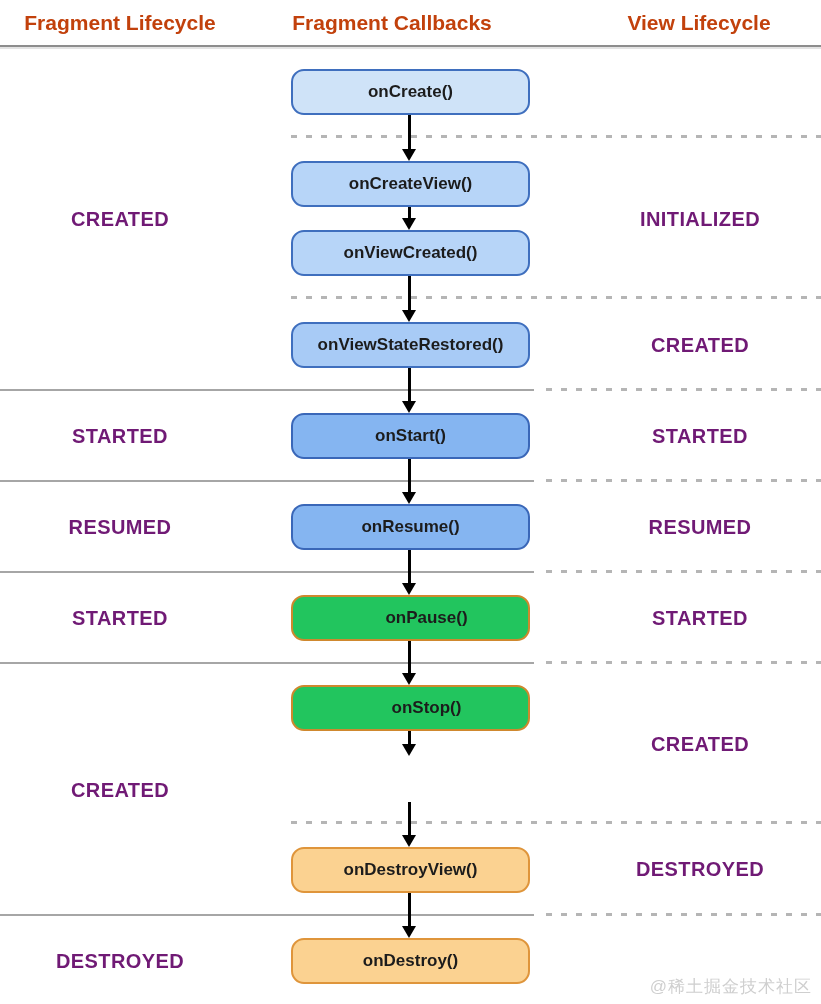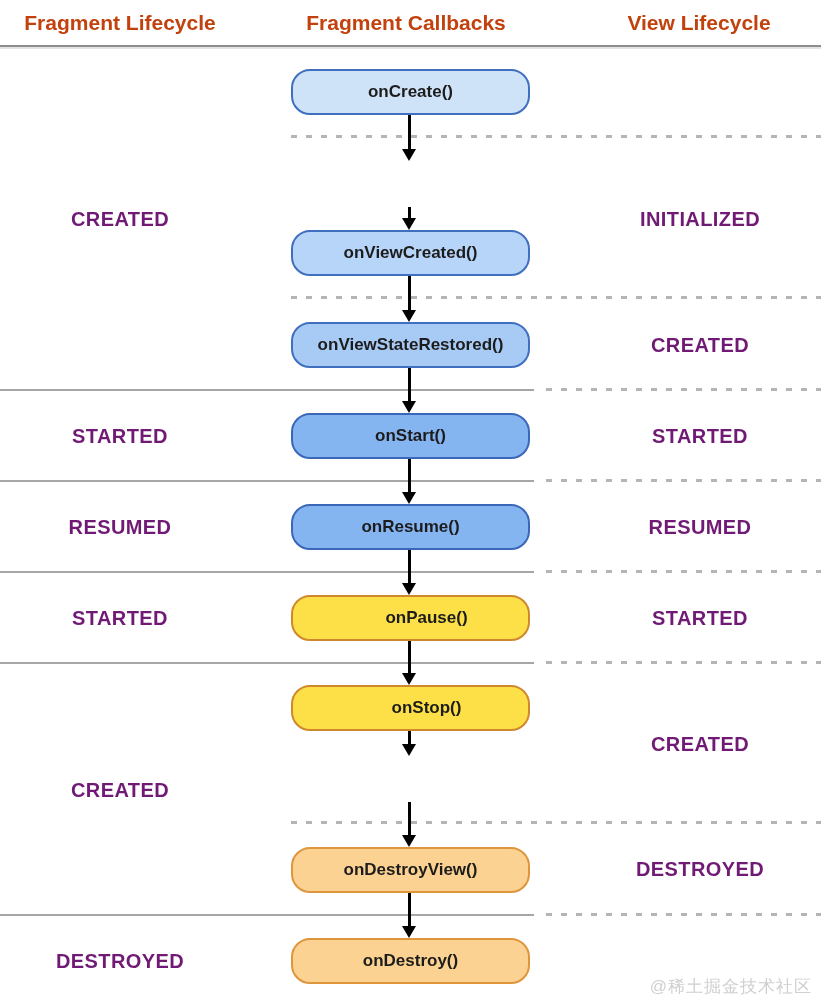--- a/index.html
+++ b/index.html
@@ -7,21 +7,21 @@
     position:relative; width:821px; height:1004px; background:#ffffff;
     font-family:"Liberation Sans", sans-serif; overflow:hidden;
   }
 
   
   .hdr {
     position:absolute; top:11px; transform:translateX(-50%);
     font-size:21px; font-weight:bold; color:#c2410c; white-space:nowrap;
   }
   .hdr-left  { left:120px; }
-  .hdr-mid   { left:406px; }
+  .hdr-mid   { left:392px; }
   .hdr-right { left:699px; }
 
   .hdr-line {
     position:absolute; left:0; top:45px; width:821px; height:2px;
     background:#8d8d8d; box-shadow:0 2px 0 #e3e3e3;
   }
 
   
   .sline { position:absolute; left:0; width:534px; height:2px; background:#a6a6a6; }
   .ls1 { top:389px; } .ls2 { top:480px; } .ls3 { top:571px; }
@@ -33,29 +33,29 @@
   }
   .dash-wide  { left:291px; width:530px; }
   .dash-right { left:546px; width:275px; }
   .ld1 { top:135px; } .ld2 { top:296px; } .ld3 { top:821px; }
   .ld4 { top:388px; } .ld5 { top:479px; } .ld6 { top:570px; }
   .ld7 { top:661px; } .ld8 { top:913px; }
 
   
   .box {
     position:absolute; left:291px; width:239px; height:46px;
-    border:2px solid; border-radius:19px; box-sizing:border-box;
+    border:2px solid; border-radius:13px; box-sizing:border-box;
     display:flex; align-items:center; justify-content:center;
     font-size:17px; font-weight:bold; color:#1c1c1c; z-index:3;
   }
   .c-blue-lightest { background:#cfe3f8; border-color:#3f6fbe; }
   .c-blue-light    { background:#b7d5f8; border-color:#3f6fbe; }
   .c-blue-medium   { background:#a8cbf6; border-color:#3f6fbe; }
   .c-blue          { background:#85b5f1; border-color:#3a67b8; }
-  .c-orange        { background:#fde047; border-color:#cf882e;padding-left:32px; }
+  .c-orange        { background:#22c55e; border-color:#cf882e;padding-left:32px; }
   .c-orange-light  { background:#fbd291; border-color:#df953b; }
 
   .bx1  { top:69px;  } .bx2  { top:161px; } .bx3  { top:230px; }
   .bx4  { top:322px; } .bx5  { top:413px; } .bx6  { top:504px; }
   .bx7  { top:595px; } .bx8  { top:685px; } .bx9  { top:756px; }
   .bx10 { top:847px; } .bx11 { top:938px; }
 
   
   .arrow { position:absolute; left:402px; width:15px; z-index:4; }
   .arrow::before {
@@ -112,20 +112,21 @@
   <div class="dash dash-wide  ld1"></div>
   <div class="dash dash-wide  ld2"></div>
   <div class="dash dash-wide  ld3"></div>
   <div class="dash dash-right ld4"></div>
   <div class="dash dash-right ld5"></div>
   <div class="dash dash-right ld6"></div>
   <div class="dash dash-right ld7"></div>
   <div class="dash dash-right ld8"></div>
 
   <div class="box bx1  c-blue-lightest">onCreate()</div>
+  <div class="box bx2  c-blue-light">onCreateView()</div>
   <div class="box bx3  c-blue-light">onViewCreated()</div>
   <div class="box bx4  c-blue-medium">onViewStateRestored()</div>
   <div class="box bx5  c-blue">onStart()</div>
   <div class="box bx6  c-blue">onResume()</div>
   <div class="box bx7  c-orange">onPause()</div>
   <div class="box bx8  c-orange">onStop()</div>
   <div class="box bx10 c-orange-light">onDestroyView()</div>
   <div class="box bx11 c-orange-light">onDestroy()</div>
 
   <div class="arrow ar1"></div>

